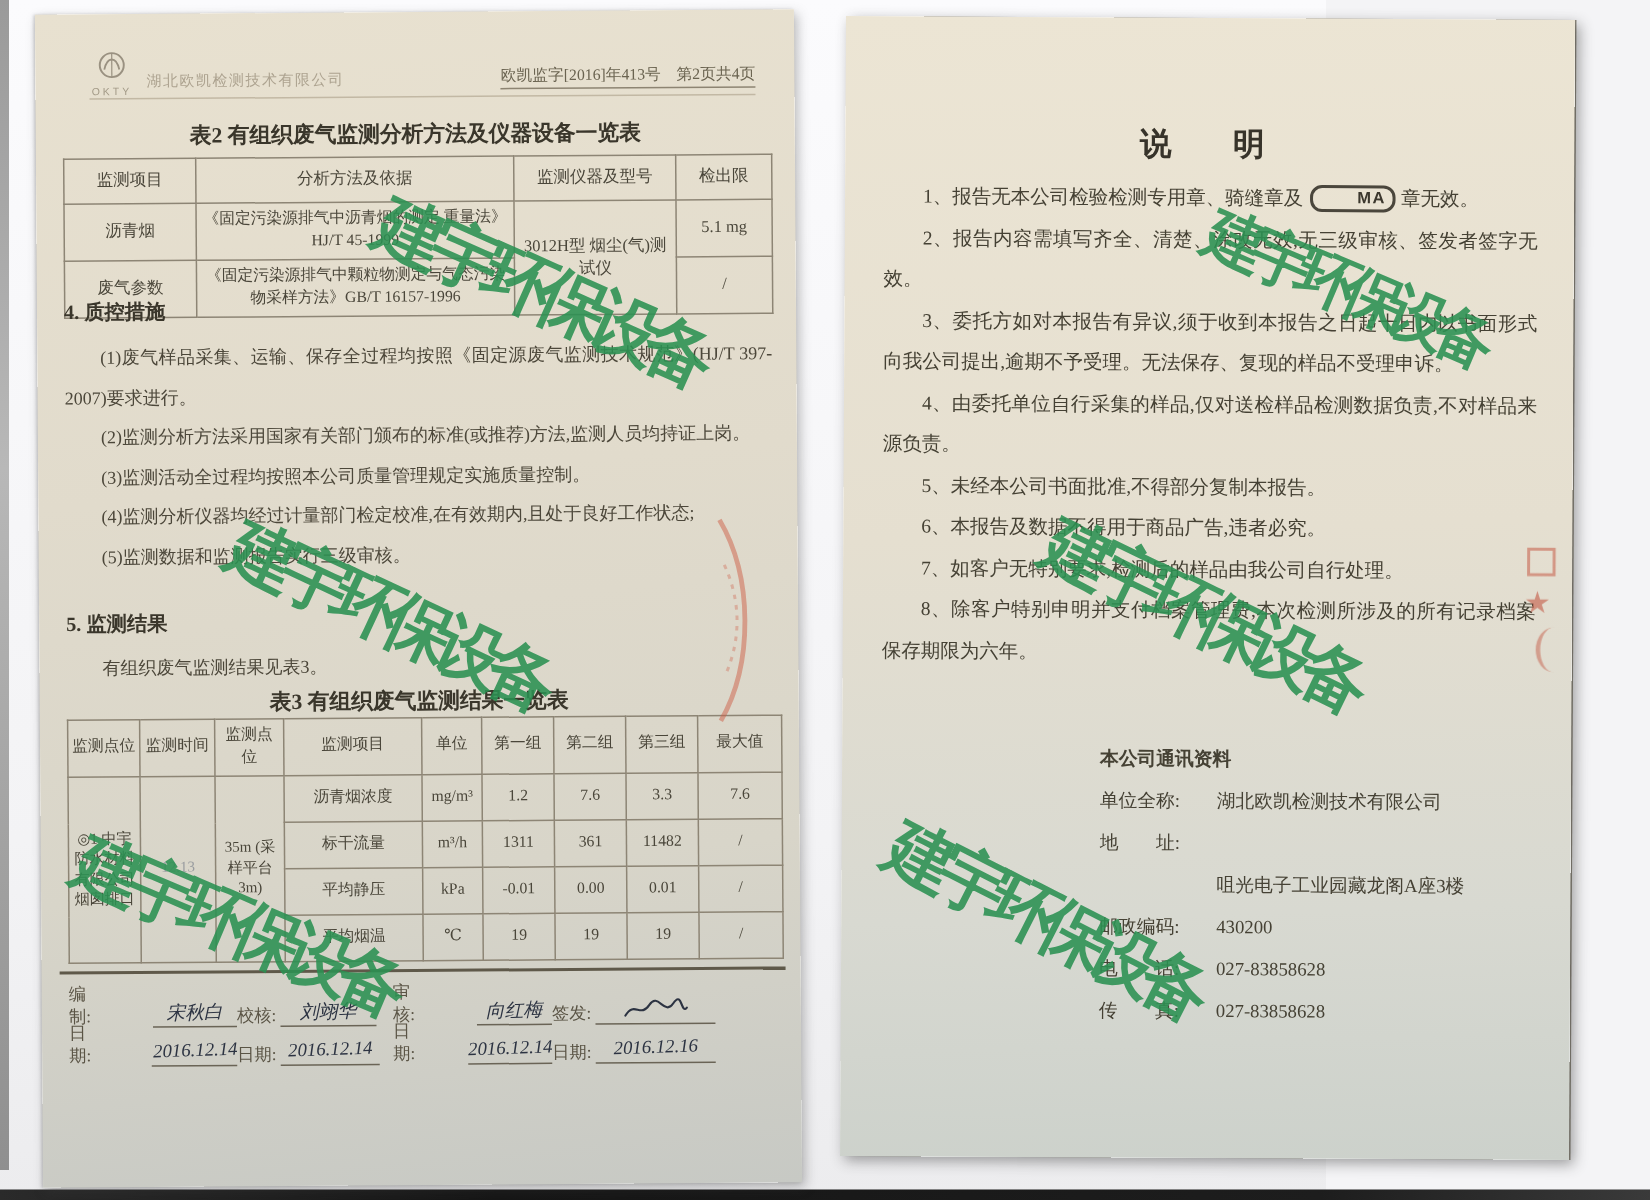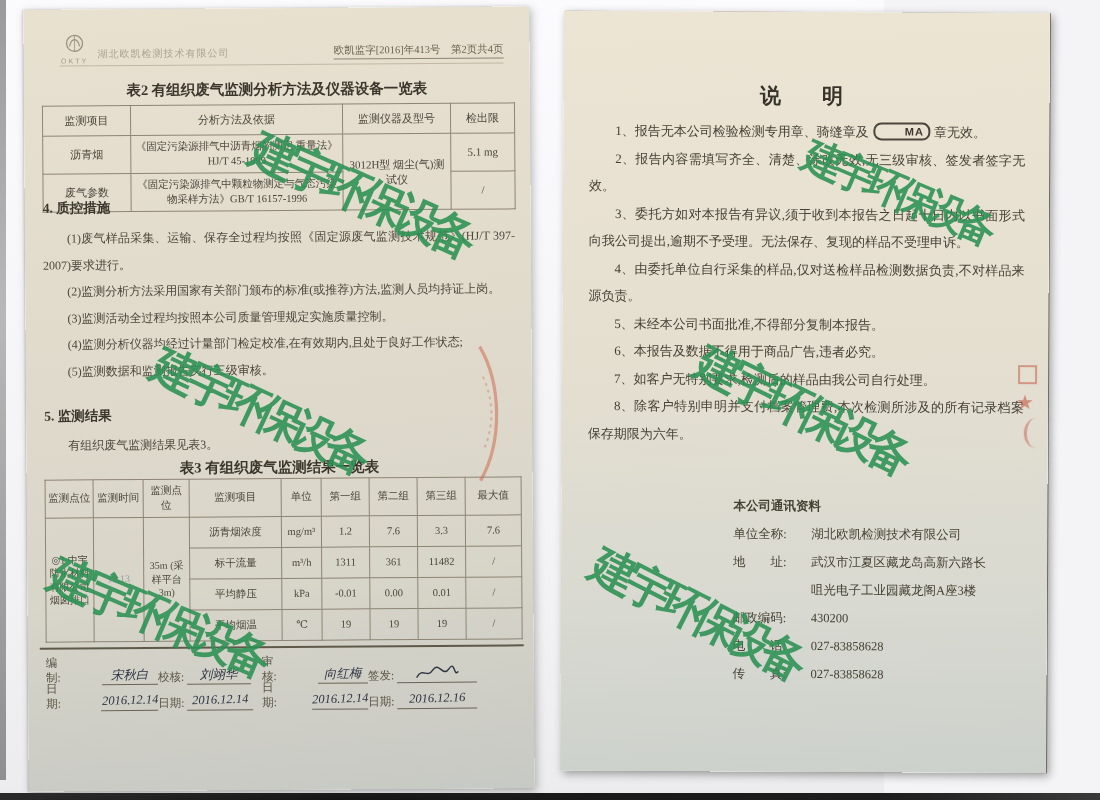--- a/index.html
+++ b/index.html
@@ -279,21 +279,20 @@
     </div>
 
     <div class="contact">
       <div class="c-head">本公司通讯资料</div>
       <div class="c-row">
           <span class="c-label">单位全称:</span>
           <span>湖北欧凯检测技术有限公司</span>
         </div>
       <div class="c-row">
           <span class="c-label">地　　址:</span>
-          <span>武汉市江夏区藏龙岛高新六路长</span>
         </div>
       <div class="c-cont">咀光电子工业园藏龙阁A座3楼</div>
       <div class="c-row">
           <span class="c-label">邮政编码:</span>
           <span>430200</span>
         </div>
       <div class="c-row">
           <span class="c-label">电　　话:</span>
           <span>027-83858628</span>
         </div>

